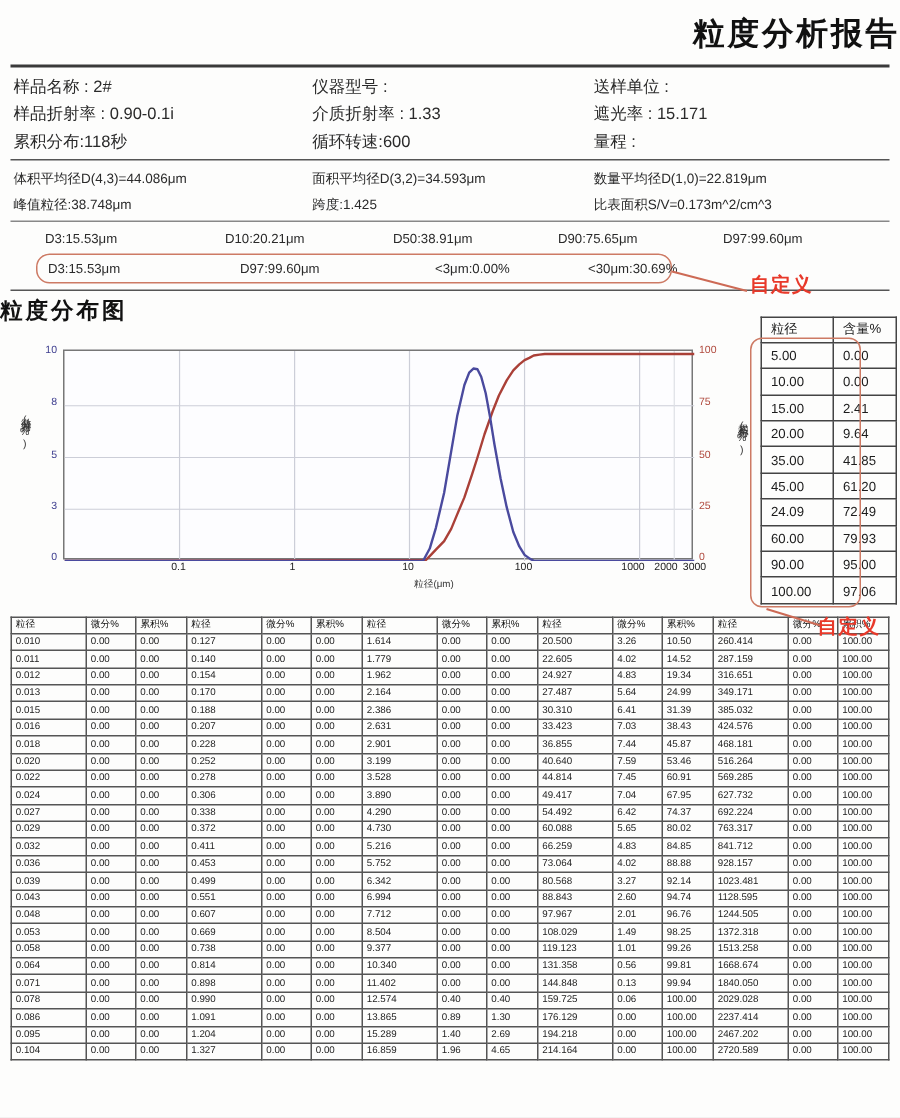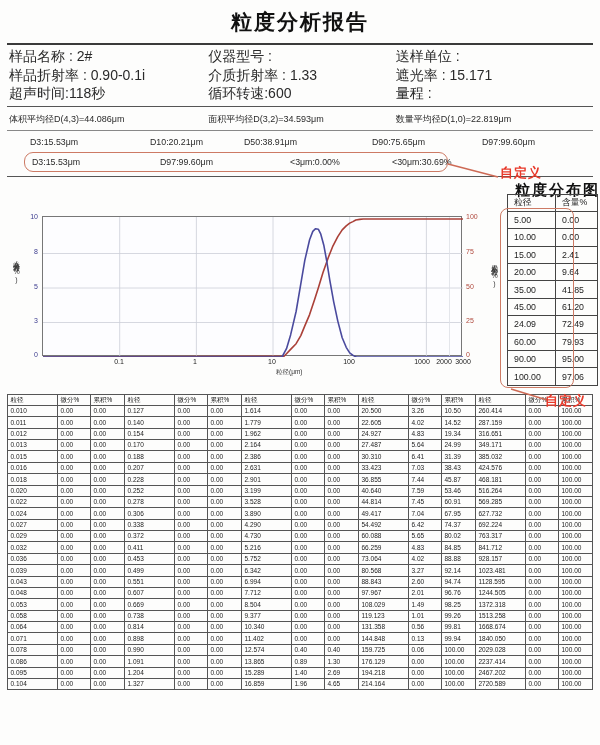--- a/index.html
+++ b/index.html
@@ -6,44 +6,44 @@
   html,body { background:#e9e9e9; }
   .page {
     position: relative;
     width: 600px; height: 745px;
     margin: 0 auto;
     background: #fdfdfc;
     font-family: "Liberation Sans", "DejaVu Sans", sans-serif;
     color: #222;
     overflow: hidden;
   }
-  h1.title { text-align:center; font-size:21px; font-weight:bold; padding-top:8px; letter-spacing:2px; color:#111; }
+  h1.title { text-align:right; font-size:21px; font-weight:bold; padding-top:8px; letter-spacing:2px; color:#111; }
   .rule-thick { border:none; border-top:2px solid #3a3a3a; margin:7px 7px 0 7px; }
   .rule      { border:none; border-top:1.5px solid #555; margin:2px 7px 0 7px; }
   .rule-thin { border:none; border-top:1px solid #888; margin:2px 7px 0 7px; }
 
   table.info { width:586px; margin:3px 7px 0 9px; border-collapse:collapse; table-layout:fixed; }
-  table.info td { font-size:14px; height:18.5px; vertical-align:middle; color:#2a2a2a; white-space:nowrap; overflow:hidden; }
+  table.info td { font-size:11px; height:18.5px; vertical-align:middle; color:#2a2a2a; white-space:nowrap; overflow:hidden; }
   table.info col.c1 { width:34%; } table.info col.c2 { width:32%; } table.info col.c3 { width:34%; }
 
   table.avgs { width:586px; margin:4px 7px 2px 9px; border-collapse:collapse; table-layout:fixed; }
   table.avgs td { font-size:9px; height:17px; vertical-align:middle; color:#2a2a2a; white-space:nowrap; }
   table.avgs col.c1 { width:34%; } table.avgs col.c2 { width:32%; } table.avgs col.c3 { width:34%; }
 
   .drow { position:relative; height:16px; margin-top:4px; font-size:8.8px; color:#2a2a2a; }
   .drow span { position:absolute; top:2px; white-space:nowrap; }
 
   .custom-row { position:relative; height:22px; margin-top:1px; font-size:8.8px; color:#2a2a2a; z-index:3; }
   .custom-row .cell { position:absolute; top:5px; white-space:nowrap; }
   .custom-box { position:absolute; left:24px; top:0; width:424px; height:20px;
     border:1.3px solid #cd7a64; border-radius:9px; }
   .pointer-svg { position:absolute; overflow:visible; }
   .anno { position:absolute; color:#e8392a; font-weight:bold; font-size:13px; letter-spacing:1px; white-space:nowrap; }
 
-  h2.sec { text-align:right; font-size:15px; font-weight:bold; color:#111; letter-spacing:2px; }
+  h2.sec { text-align:left; font-size:15px; font-weight:bold; color:#111; letter-spacing:2px; }
   h2.chart-title { margin-top:4px; }
   h2.dist-title { margin-top:2px; margin-bottom:3px; }
 
   .chart-row { position:relative; height:192px; margin-top:2px; }
   .chart-wrap { position:absolute; left:8px; top:6px; width:498px; height:186px; }
   .plot { position:absolute; left:34px; top:8px; width:420px; height:140px; border:1px solid #777; background:#fdfdff; }
   .plot svg { display:block; }
   .tick { position:absolute; font-size:7px; line-height:8px; }
   .tick.left  { color:#3c3c8e; right:468px; text-align:right; width:30px;}
   .tick.right { color:#b04a3e; left:458px; }
@@ -82,50 +82,55 @@
           <td>样品名称 : 2#</td>
           <td>仪器型号 :</td>
           <td>送样单位 :</td>
         </tr>
         <tr>
           <td>样品折射率 : 0.90-0.1i</td>
           <td>介质折射率 : 1.33</td>
           <td>遮光率 : 15.171</td>
         </tr>
         <tr>
-          <td>超声时间:118秒</td>
+          <td>累积分布:118秒</td>
           <td>循环转速:600</td>
           <td>量程 :</td>
         </tr>
       </tbody>
   </table>
 
   <hr class="rule">
 
   <table class="avgs">
     <colgroup>
         <col class="c1">
         <col class="c2">
         <col class="c3">
       </colgroup>
     <tbody>
         <tr>
           <td>体积平均径D(4,3)=44.086μm</td>
           <td>面积平均径D(3,2)=34.593μm</td>
           <td>数量平均径D(1,0)=22.819μm</td>
         </tr>
+        <tr>
+          <td>峰值粒径:38.748μm</td>
+          <td>跨度:1.425</td>
+          <td>比表面积S/V=0.173m^2/cm^3</td>
+        </tr>
       </tbody>
   </table>
 
   <hr class="rule-thin">
 
   <div class="drow">
     <span style="left:30px">D3:15.53μm</span>
     <span style="left:150px">D10:20.21μm</span>
-    <span style="left:244px">D50:38.91μm</span>
+    <span style="left:262px">D50:38.91μm</span>
     <span style="left:372px">D90:75.65μm</span>
     <span style="left:482px">D97:99.60μm</span>
   </div>
 
   <div class="custom-row">
     <div class="custom-box"></div>
     <span class="cell" style="left:32px">D3:15.53μm</span>
     <span class="cell" style="left:160px">D97:99.60μm</span>
     <span class="cell" style="left:290px">&lt;3μm:0.00%</span>
     <span class="cell" style="left:392px">&lt;30μm:30.69%</span>

